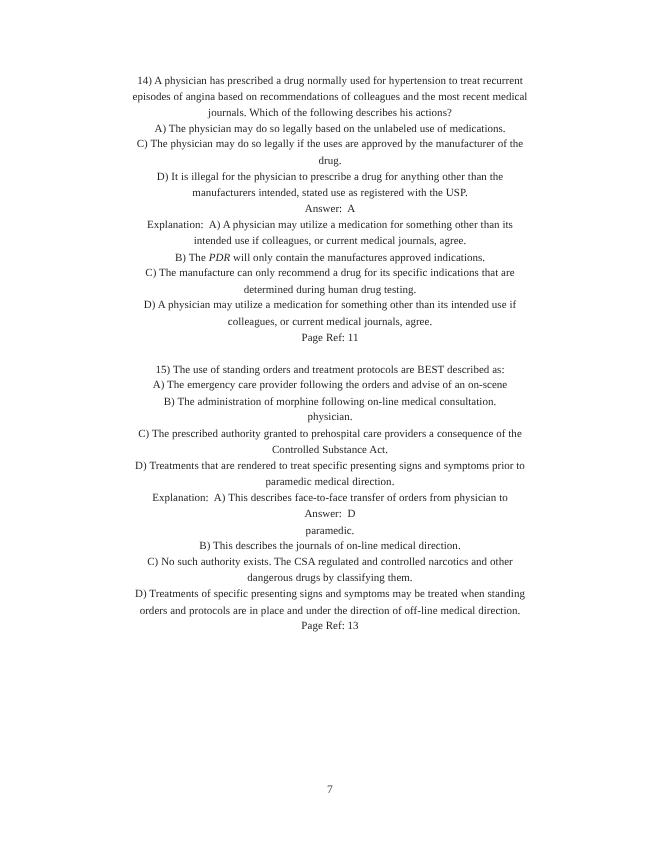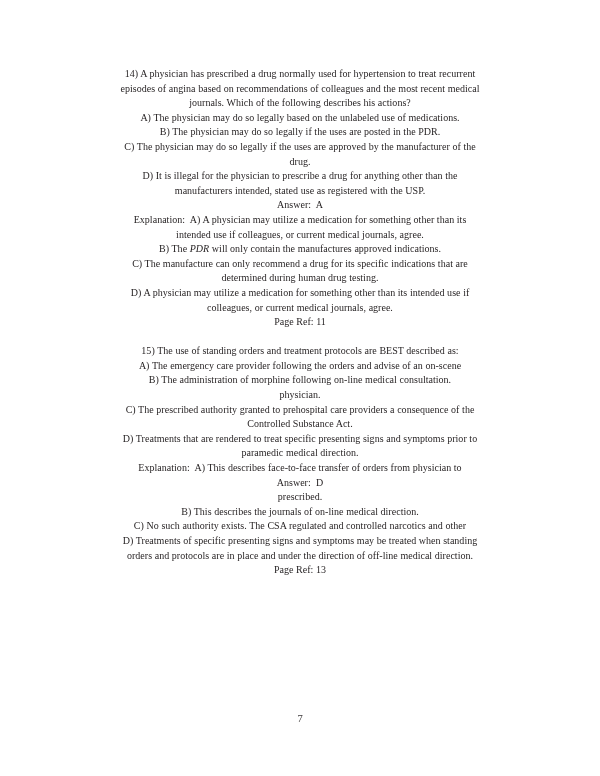--- a/index.html
+++ b/index.html
@@ -62,21 +62,20 @@
 </head>
 <body>
 
 <div id="page">
   <div id="content">
       <div class="qblock">
         <p class="line">14) A physician has prescribed a drug normally used for hypertension to treat recurrent</p>
         <p class="line">episodes of angina based on recommendations of colleagues and the most recent medical</p>
         <p class="line">journals. Which of the following describes his actions?</p>
         <p class="line">A) The physician may do so legally based on the unlabeled use of medications.</p>
-        <p class="line">B) The physician may do so legally if the uses are posted in the PDR.</p>
         <p class="line">C) The physician may do so legally if the uses are approved by the manufacturer of the</p>
         <p class="line">drug.</p>
         <p class="line">D) It is illegal for the physician to prescribe a drug for anything other than the</p>
         <p class="line">manufacturers intended, stated use as registered with the USP.</p>
         <p class="line">Answer:  A</p>
         <p class="line">Explanation:  A) A physician may utilize a medication for something other than its</p>
         <p class="line">intended use if colleagues, or current medical journals, agree.</p>
         <p class="line">B) The <i>PDR</i> will only contain the manufactures approved indications.</p>
         <p class="line">C) The manufacture can only recommend a drug for its specific indications that are</p>
         <p class="line">determined during human drug testing.</p>
@@ -88,22 +87,23 @@
         <p class="line">15) The use of standing orders and treatment protocols are BEST described as:</p>
         <p class="line">A) The emergency care provider following the orders and advise of an on-scene</p>
         <p class="line">B) The administration of morphine following on-line medical consultation.</p>
         <p class="line">physician.</p>
         <p class="line">C) The prescribed authority granted to prehospital care providers a consequence of the</p>
         <p class="line">Controlled Substance Act.</p>
         <p class="line">D) Treatments that are rendered to treat specific presenting signs and symptoms prior to</p>
         <p class="line">paramedic medical direction.</p>
         <p class="line">Explanation:  A) This describes face-to-face transfer of orders from physician to</p>
         <p class="line">Answer:  D</p>
-        <p class="line">prescribed.</p>
+        <p class="line">paramedic.</p>
         <p class="line">B) This describes the journals of on-line medical direction.</p>
         <p class="line">C) No such authority exists. The CSA regulated and controlled narcotics and other</p>
+        <p class="line">dangerous drugs by classifying them.</p>
         <p class="line">D) Treatments of specific presenting signs and symptoms may be treated when standing</p>
         <p class="line">orders and protocols are in place and under the direction of off-line medical direction.</p>
         <p class="line">Page Ref: 13</p>
       </div>
     </div>
   <div id="page-number">7</div>
 </div>
 
 </body></html>

